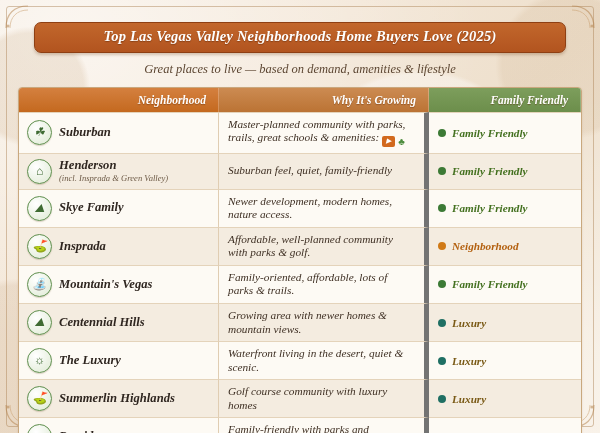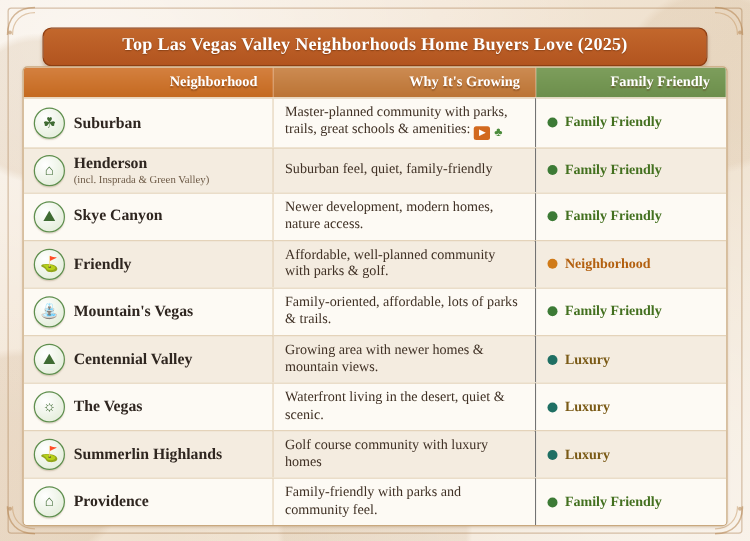--- a/index.html
+++ b/index.html
@@ -29,21 +29,21 @@
     border-radius:3px;
     pointer-events:none;
   }
   .corner{position:absolute;width:26px;height:26px;pointer-events:none;opacity:.5}
   .corner svg{display:block}
   .c-tl{top:4px;left:4px}
   .c-tr{top:4px;right:4px;transform:scaleX(-1)}
   .c-bl{bottom:4px;left:4px;transform:scaleY(-1)}
   .c-br{bottom:4px;right:4px;transform:scale(-1,-1)}
 
-  .wrap{position:relative;width:600px;height:433px;box-sizing:border-box;padding:16px 18px 8px;}
+  .wrap{position:relative;width:600px;height:433px;box-sizing:border-box;padding:16px 18px 8px;font-style:italic;}
 
   
   .banner{
     margin:6px auto 0;
     width:510px;
     background:linear-gradient(180deg,#c2672c 0%,#b2541f 100%);
     border:1px solid #8e3f13;
     border-radius:7px;
     box-shadow:0 2px 3px rgba(120,70,30,.28);
     text-align:center;
@@ -79,21 +79,21 @@
   .table td{
     border-top:1px solid #e4d3ba;
     vertical-align:middle;
     font-size:11.6px;
     color:#3f3024;
     padding:5px 9px;
   }
   .table tbody tr:nth-child(odd) td{background:#fdfaf4}
   .table tbody tr:nth-child(even) td{background:#f4ece0}
   td.c-neigh{width:175px;border-right:1px solid #e0cdb2;padding-left:8px}
-  td.c-why{border-right:1px solid #737373;line-height:1.2;font-size:11.3px}
+  td.c-why{border-right:5px solid #737373;line-height:1.2;font-size:11.3px}
   td.c-fam{width:127px}
 
   .nb{display:flex;align-items:center;gap:7px}
   .badge{
     width:23px;height:23px;border-radius:50%;
     display:flex;align-items:center;justify-content:center;
     font-size:12px;flex:0 0 auto;
     background:radial-gradient(circle at 35% 30%,#ffffff,#e8f0e0 70%);
     border:1.6px solid #5f8f4e;
     box-shadow:0 1px 1px rgba(120,90,50,.25);
@@ -152,20 +152,21 @@
       <circle cx="4" cy="22" r="1.6" fill="#b07d46"></circle>
     </svg>
 </div>
 
 <div class="wrap">
 
   <div class="banner">
     <h1>Top Las Vegas Valley Neighborhoods Home Buyers Love (2025)</h1>
   </div>
 
+  <div class="subtitle">Great places to live — based on demand, amenities &amp; lifestyle</div>
 
   <table class="table">
     <thead>
       <tr>
         <th class="h-neigh">Neighborhood</th>
         <th class="h-why">Why It's Growing</th>
         <th class="h-fam">Family Friendly</th>
       </tr>
     </thead>
     <tbody id="tbody">
@@ -199,36 +200,36 @@
             <div class="tag t-family">
               <span class="dot"></span>
               <span>Family Friendly</span>
             </div>
           </td>
         </tr>
         <tr>
           <td class="c-neigh">
             <div class="nb">
               <span class="badge">⛰</span>
-              <span class="nm">Skye Canyon</span>
+              <span class="nm">Skye Family</span>
             </div>
           </td>
           <td class="c-why"><span>Newer development, modern homes, nature access.</span></td>
           <td class="c-fam">
             <div class="tag t-family">
               <span class="dot"></span>
               <span>Family Friendly</span>
             </div>
           </td>
         </tr>
         <tr>
           <td class="c-neigh">
             <div class="nb">
               <span class="badge">⛳</span>
-              <span class="nm">Friendly</span>
+              <span class="nm">Insprada</span>
             </div>
           </td>
           <td class="c-why"><span>Affordable, well-planned community with parks &amp; golf.</span></td>
           <td class="c-fam">
             <div class="tag t-aff">
               <span class="dot"></span>
               <span>Neighborhood</span>
             </div>
           </td>
         </tr>
@@ -244,36 +245,36 @@
             <div class="tag t-family">
               <span class="dot"></span>
               <span>Family Friendly</span>
             </div>
           </td>
         </tr>
         <tr>
           <td class="c-neigh">
             <div class="nb">
               <span class="badge">⛰</span>
-              <span class="nm">Centennial Valley</span>
+              <span class="nm">Centennial Hills</span>
             </div>
           </td>
           <td class="c-why"><span>Growing area with newer homes &amp; mountain views.</span></td>
           <td class="c-fam">
             <div class="tag t-lux">
               <span class="dot"></span>
               <span>Luxury</span>
             </div>
           </td>
         </tr>
         <tr>
           <td class="c-neigh">
             <div class="nb">
               <span class="badge">☼</span>
-              <span class="nm">The Vegas</span>
+              <span class="nm">The Luxury</span>
             </div>
           </td>
           <td class="c-why"><span>Waterfront living in the desert, quiet &amp; scenic.</span></td>
           <td class="c-fam">
             <div class="tag t-lux">
               <span class="dot"></span>
               <span>Luxury</span>
             </div>
           </td>
         </tr>

